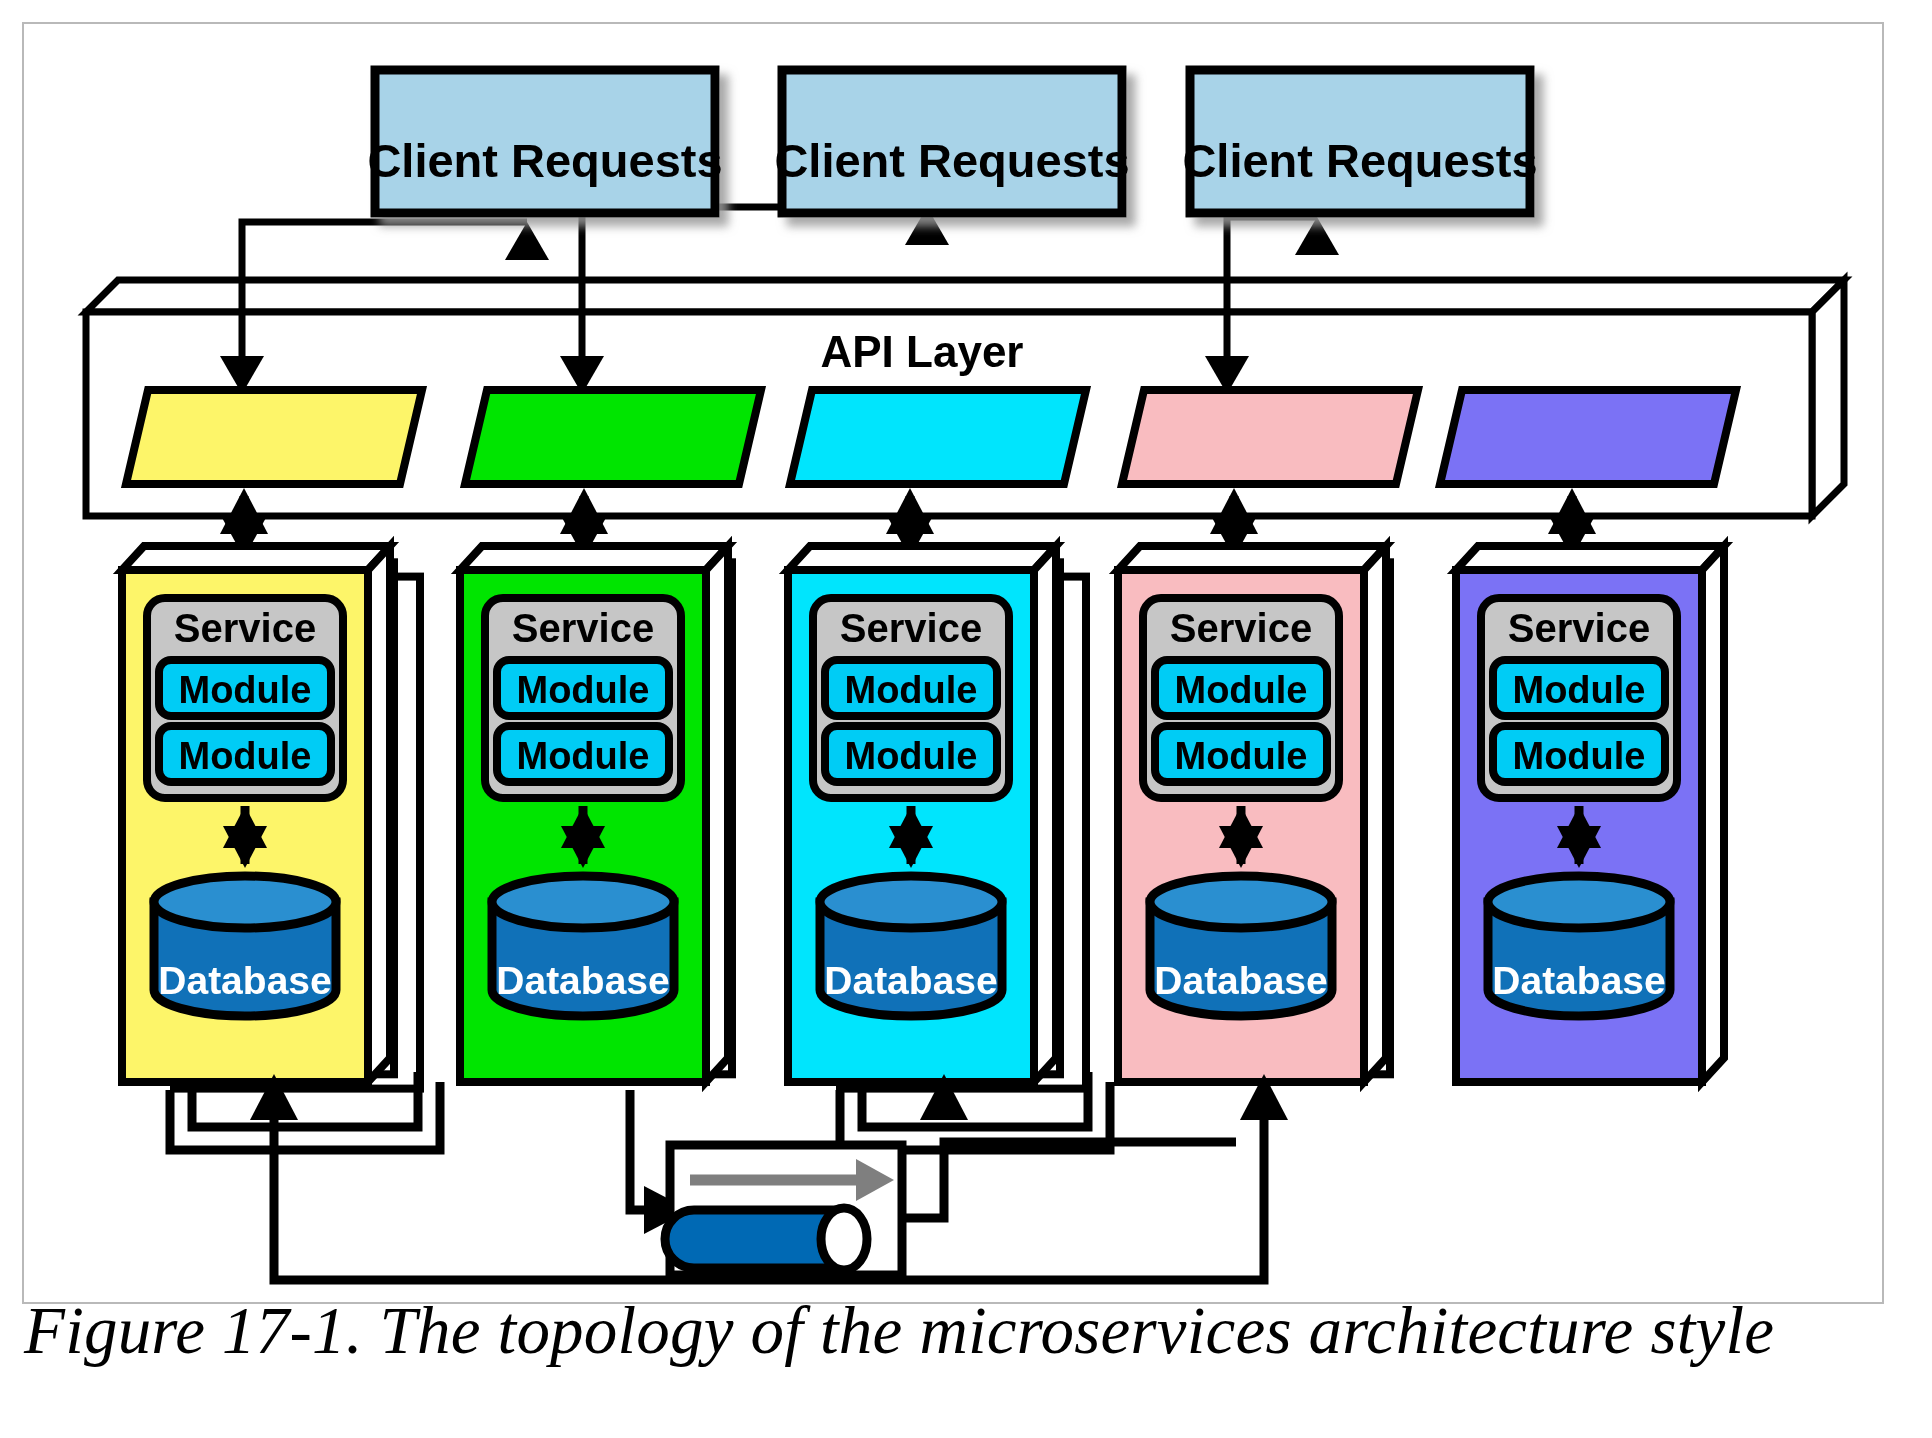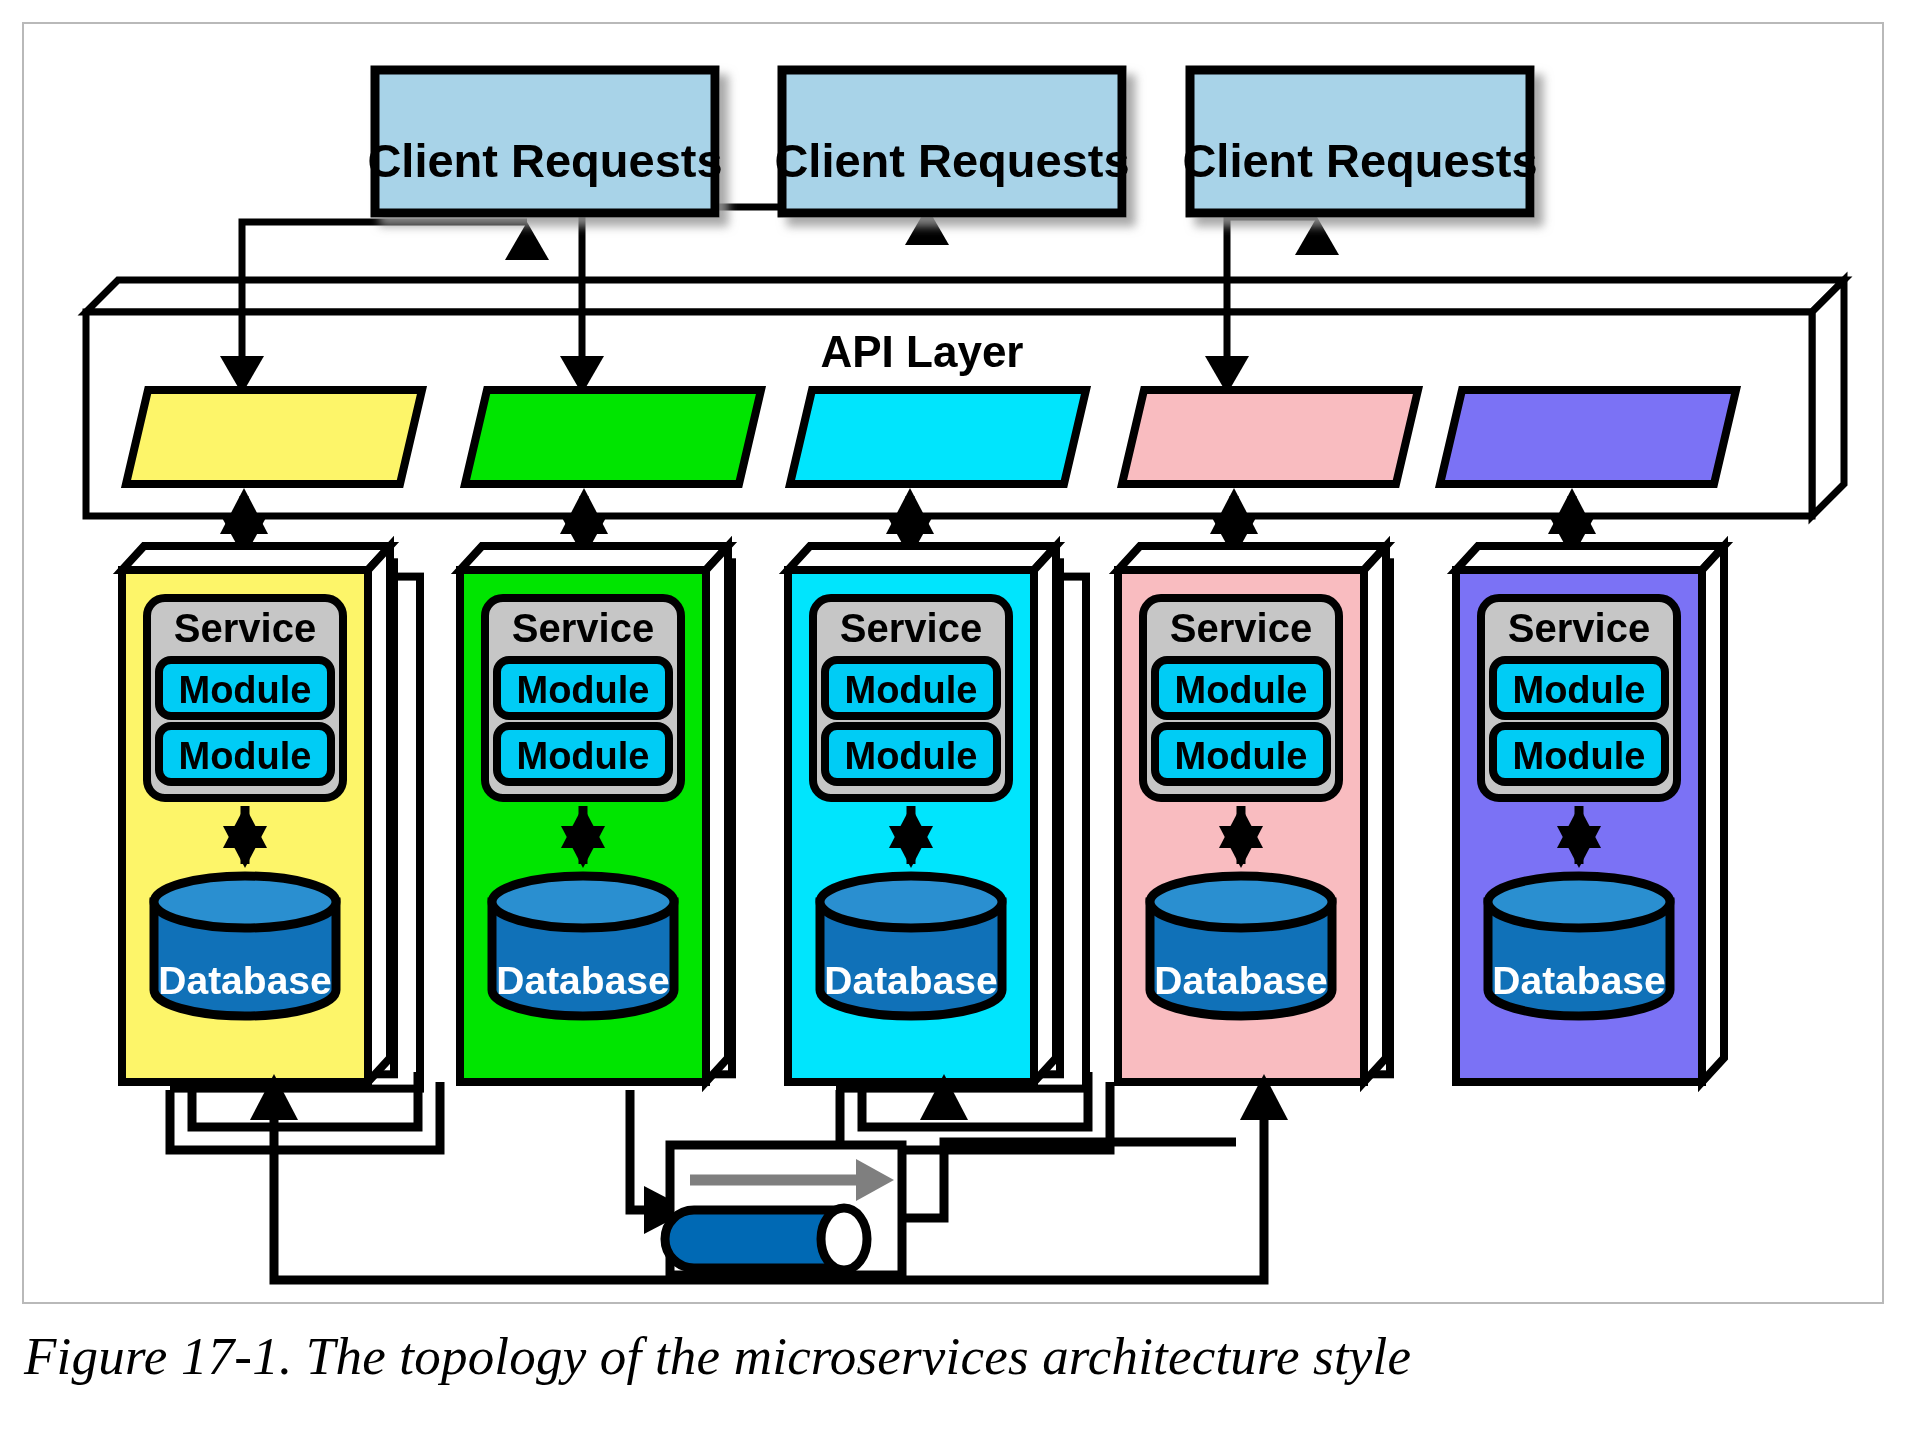--- a/index.html
+++ b/index.html
@@ -1,21 +1,21 @@
 <!DOCTYPE html>
 <html><head>
 <meta charset="utf-8">
 <style>
   html,body{margin:0;padding:0;background:#ffffff;}
   body{width:1932px;height:1438px;font-family:"Liberation Sans",sans-serif;overflow:hidden;}
   #root{position:relative;width:1932px;height:1438px;}
   .figure-frame{position:absolute;left:22px;top:22px;width:1862px;height:1282px;border:2px solid #b9b9b9;background:#fff;box-sizing:border-box;}
   #diagram{position:absolute;left:22px;top:22px;width:1862px;height:1282px;}
-  .caption{position:absolute;left:24px;top:1326px;width:1880px;height:90px;
-    font-family:"Liberation Serif",serif;font-style:italic;font-size:53px;color:#000;
+  .caption{position:absolute;left:24px;top:1292px;width:1880px;height:90px;
+    font-family:"Liberation Serif",serif;font-style:italic;font-size:67px;color:#000;
     letter-spacing:.2px;white-space:nowrap;}
   svg text{font-family:"Liberation Sans",sans-serif;font-weight:bold;}
 </style>
 </head>
 <body>
 
 <div id="root">
 
   <div class="figure-frame"></div>
 

